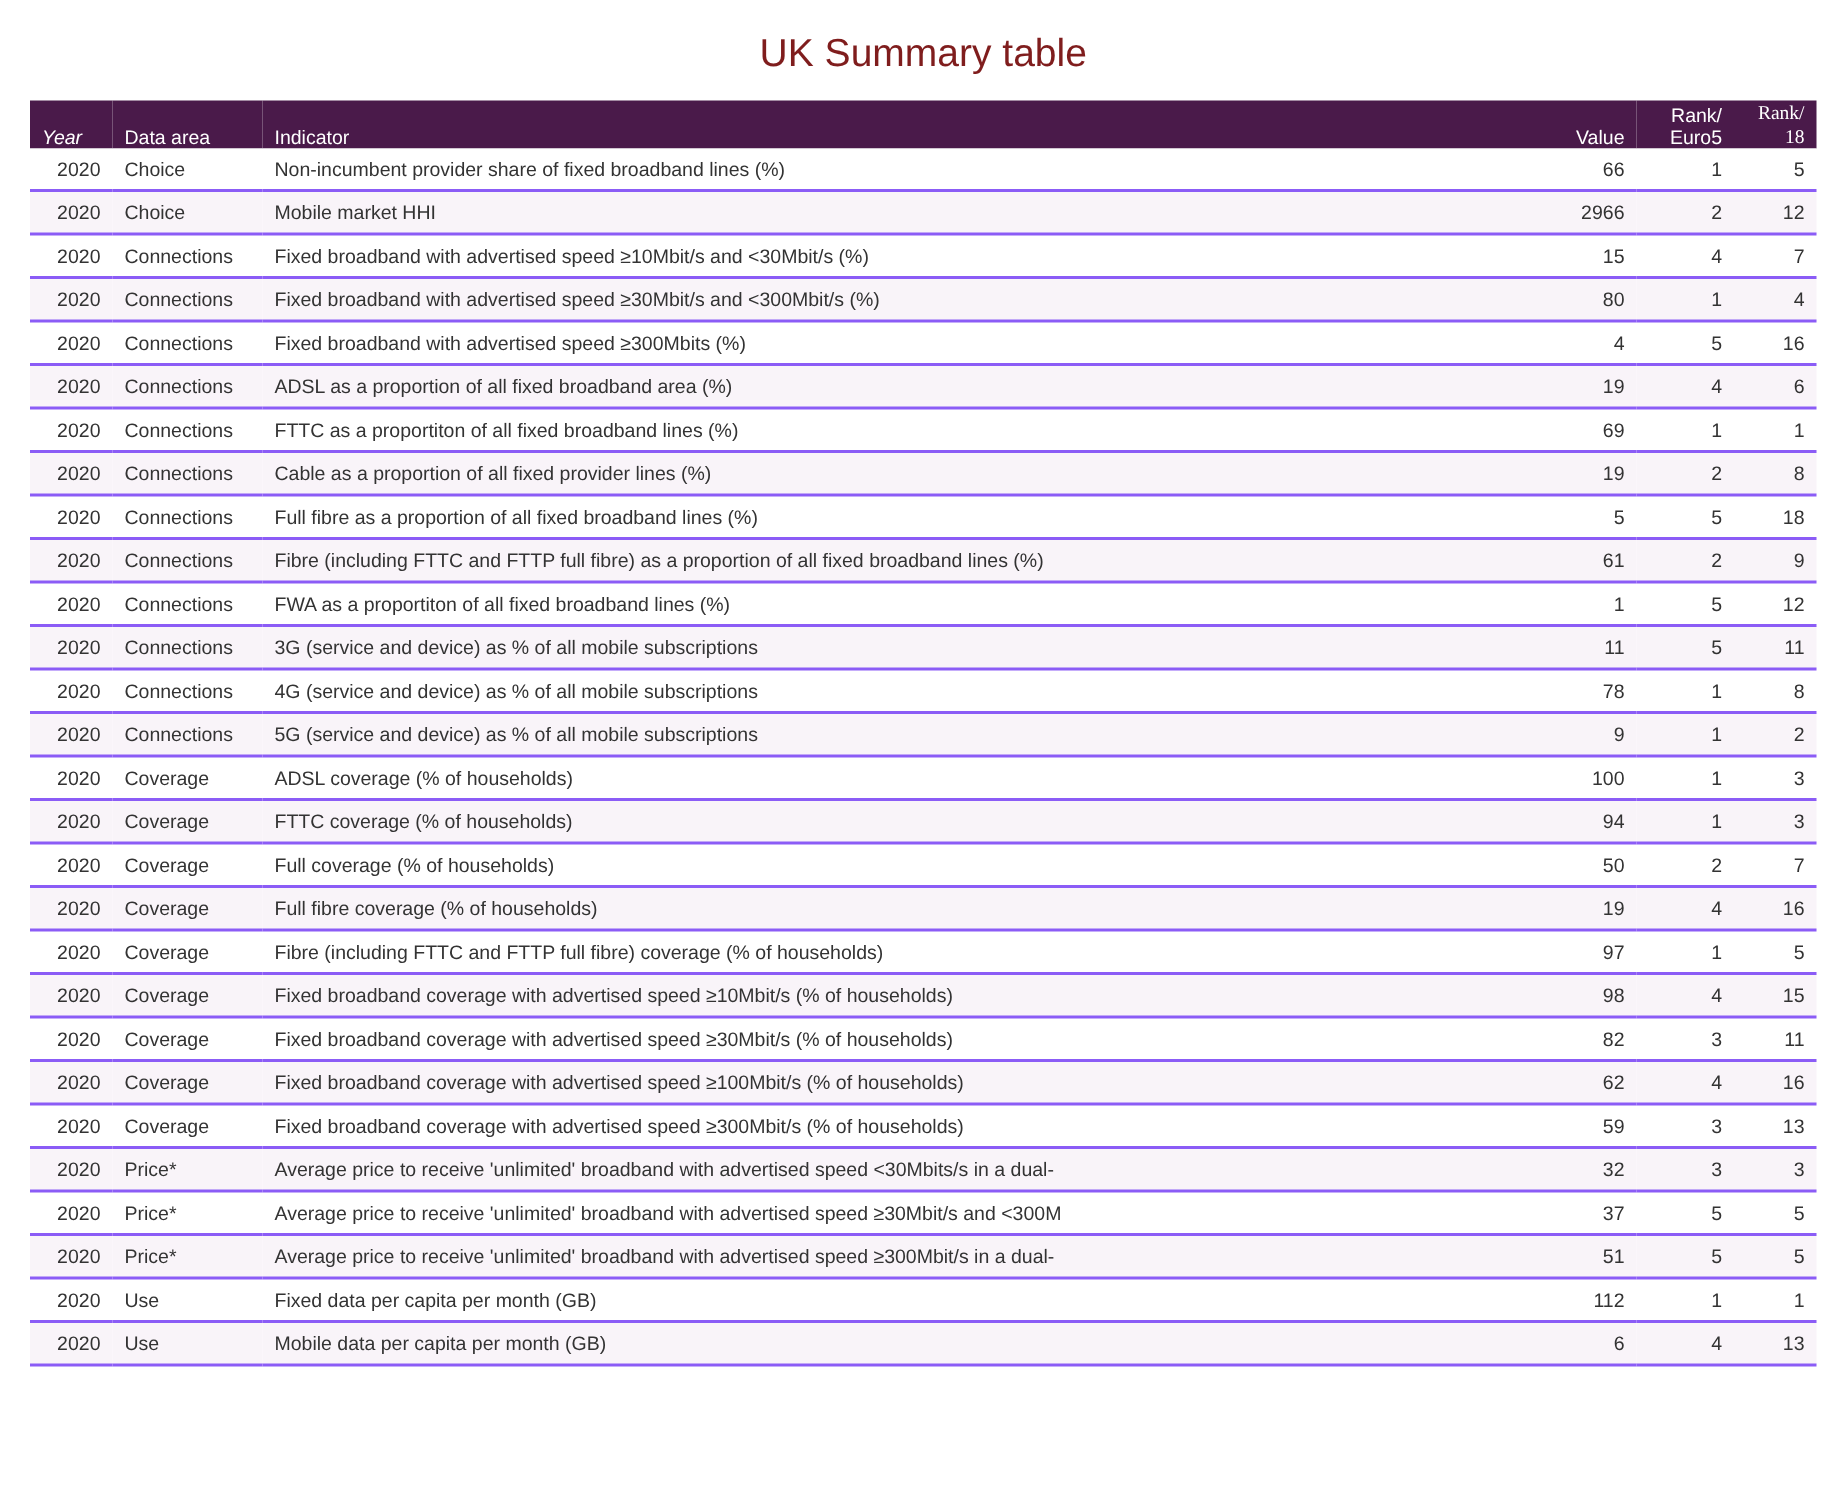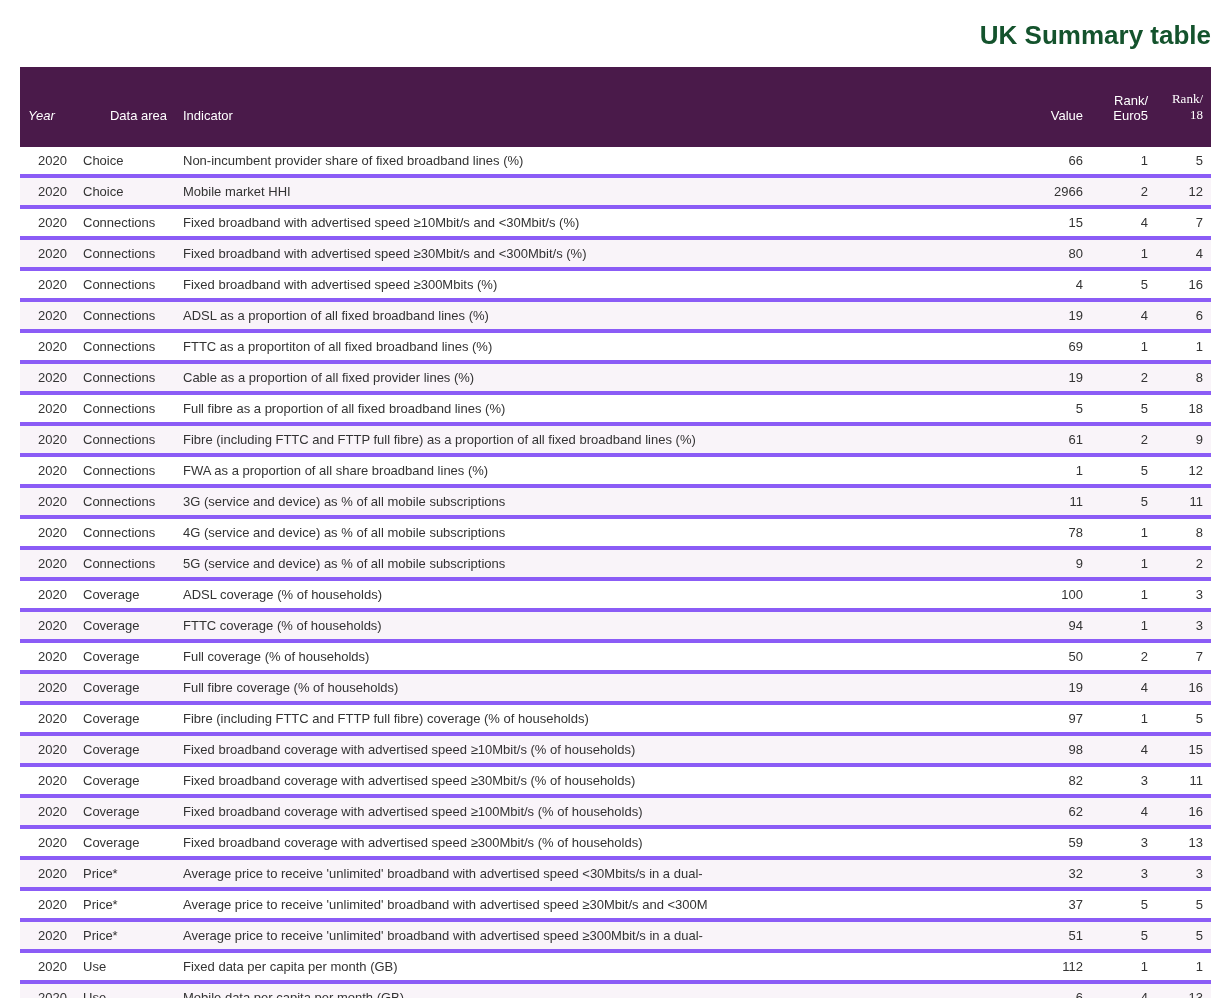--- a/index.html
+++ b/index.html
@@ -4,61 +4,61 @@
   <style>
     * { box-sizing: border-box; margin: 0; padding: 0; }
     body {
       font-family: Arial, sans-serif;
       font-size: 13px;
       background: #fff;
       color: #333;
       padding: 20px;
     }
     .page-title {
-      text-align: right;
-      color: #14532d;
+      text-align: center;
+      color: #7f1d1d;
       font-size: 26px;
-      font-weight: bold;
+      font-weight: normal;
       margin-bottom: 16px;
     }
     table {
       width: 100%;
       border-collapse: collapse;
     }
     thead tr {
       background-color: #4a1a4a;
       color: #fff;
     }
     thead th {
-      padding: 24px 8px;
+      padding: 0 8px;
       text-align: left;
       font-weight: normal;
       vertical-align: bottom;
     }
     thead th.num {
       text-align: right;
     }
     tbody tr {
-      border-bottom: 4px solid #8b5cf6;
+      border-bottom: 2px solid #8b5cf6;
     }
     tbody tr:nth-child(even) {
       background-color: #f9f4f9;
     }
     tbody tr:nth-child(odd) {
       background-color: #fff;
     }
     tbody td {
       padding: 6px 8px;
       vertical-align: middle;
     }
     tbody td.num {
       text-align: right;
     }
     .col-year { width: 55px; font-style: italic; }
-    .col-area { width: 100px; text-align: right; }
+    .col-area { width: 100px; }
     .col-indicator { }
     .col-value { width: 65px; text-align: right; }
     .col-rank1 { width: 65px; text-align: right; }
     .col-rank2 { width: 55px; text-align: right; font-family: Liberation Serif, serif; }
   </style>
 </head>
 <body>
 
 <h1 class="page-title">UK Summary table</h1>
 
@@ -110,21 +110,21 @@
         <td class="num">2020</td>
         <td>Connections</td>
         <td>Fixed broadband with advertised speed ≥300Mbits (%)</td>
         <td class="num">4</td>
         <td class="num">5</td>
         <td class="num">16</td>
       </tr>
       <tr>
         <td class="num">2020</td>
         <td>Connections</td>
-        <td>ADSL as a proportion of all fixed broadband lines (%)</td>
+        <td>ADSL as a proportion of all fixed broadband area (%)</td>
         <td class="num">19</td>
         <td class="num">4</td>
         <td class="num">6</td>
       </tr>
       <tr>
         <td class="num">2020</td>
         <td>Connections</td>
         <td>FTTC as a proportiton of all fixed broadband lines (%)</td>
         <td class="num">69</td>
         <td class="num">1</td>
@@ -150,21 +150,21 @@
         <td class="num">2020</td>
         <td>Connections</td>
         <td>Fibre (including FTTC and FTTP full fibre) as a proportion of all fixed broadband lines (%)</td>
         <td class="num">61</td>
         <td class="num">2</td>
         <td class="num">9</td>
       </tr>
       <tr>
         <td class="num">2020</td>
         <td>Connections</td>
-        <td>FWA as a proportion of all share broadband lines (%)</td>
+        <td>FWA as a proportiton of all fixed broadband lines (%)</td>
         <td class="num">1</td>
         <td class="num">5</td>
         <td class="num">12</td>
       </tr>
       <tr>
         <td class="num">2020</td>
         <td>Connections</td>
         <td>3G (service and device) as % of all mobile subscriptions</td>
         <td class="num">11</td>
         <td class="num">5</td>

